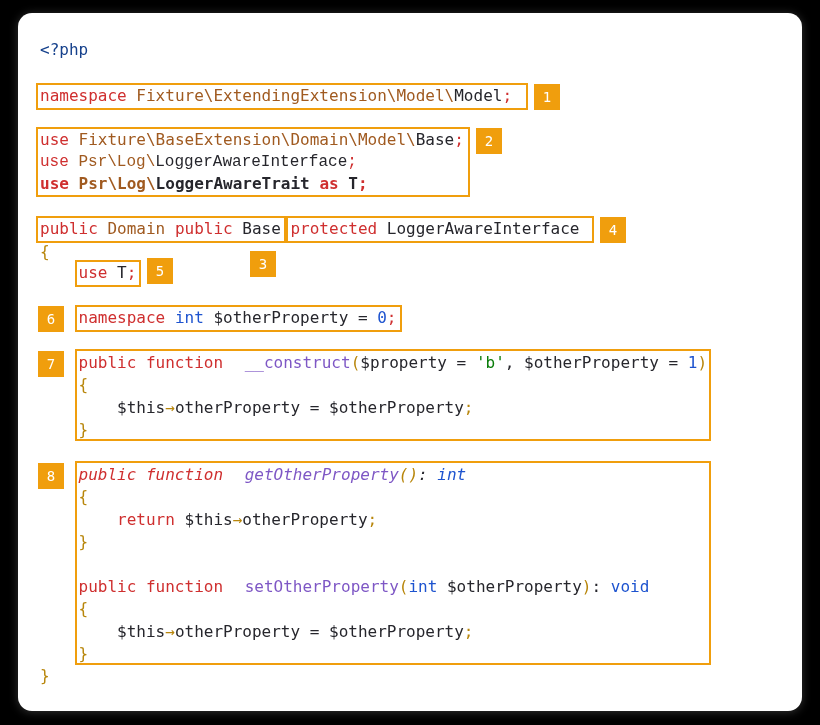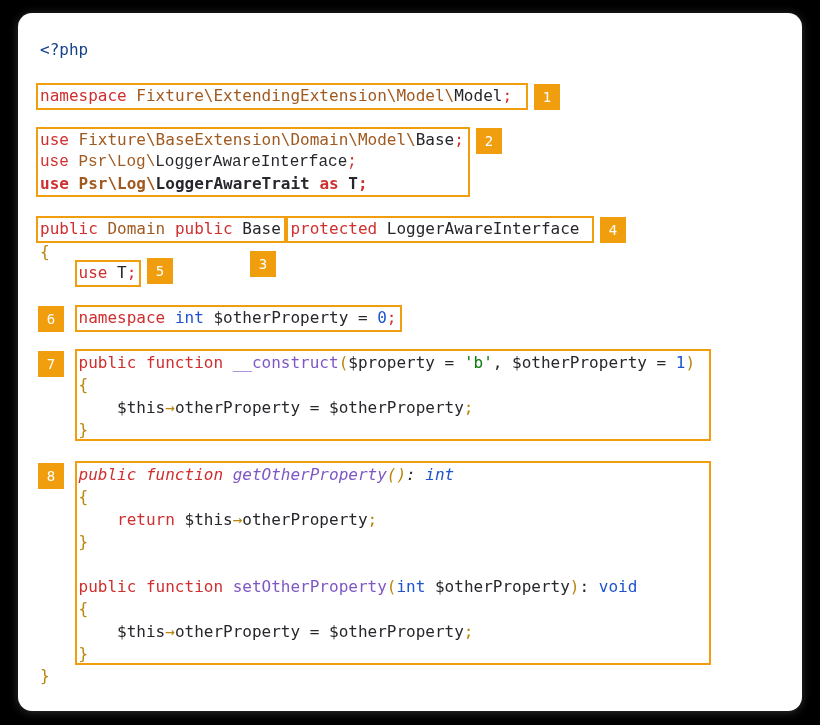--- a/index.html
+++ b/index.html
@@ -17,21 +17,21 @@
   }
   .layer{position:absolute;left:0;top:0;width:820px;height:725px;border-radius:23px;}
   .code-line{
     position:absolute;left:40px;height:22px;line-height:22px;
     font-family:"DejaVu Sans Mono", monospace;font-size:16px;
     white-space:pre;color:var(--c-id);
   }
   .tk-kw{color:var(--c-kw);}
   .tk-ns{color:var(--c-ns);}
   .tk-id{color:var(--c-id);}
-  .tk-fn{color:var(--c-fn);}
+  .tk-fn{color:var(--c-fn);margin-left:12px;}
   .tk-ty{color:var(--c-ty);}
   .tk-num{color:var(--c-num);}
   .tk-str{color:var(--c-str);}
   .tk-br{color:var(--c-br);}
   .tk-tag{color:var(--c-tag);}
   .hl-box{
     position:absolute;box-sizing:border-box;
     border:2px solid var(--c-accent);
     background:transparent;
   }

